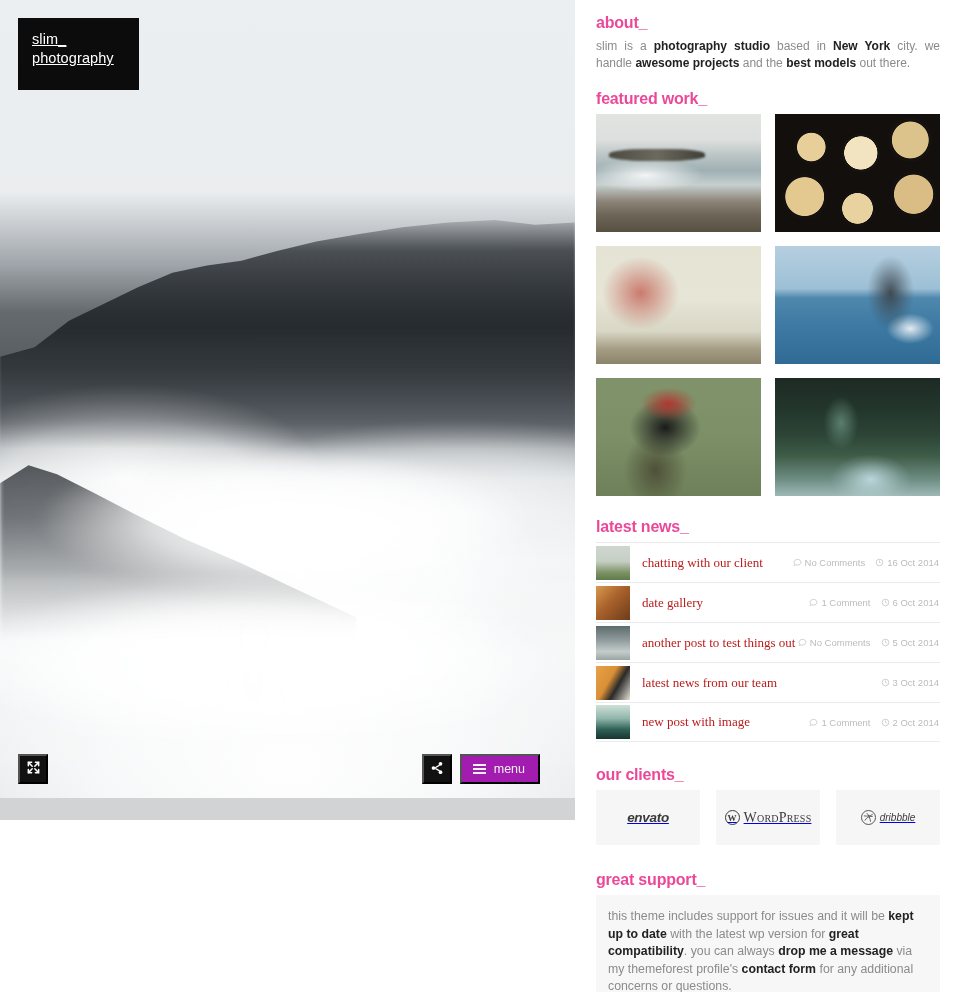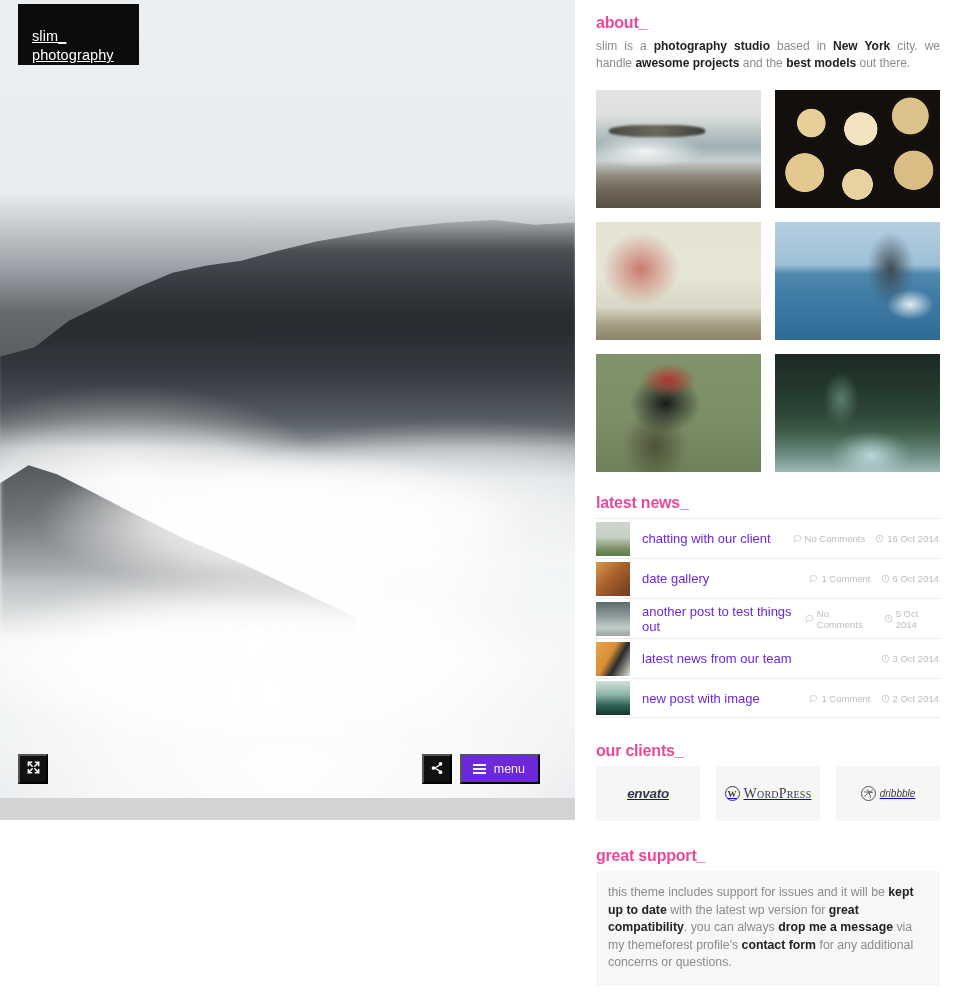--- a/index.html
+++ b/index.html
@@ -55,25 +55,25 @@
     background: radial-gradient(ellipse 55% 55% at 45% 45%, rgba(255,255,255,.99) 0%, rgba(255,255,255,.8) 45%, rgba(255,255,255,.1) 80%);
     filter: blur(5px);
   }
   .hero-bottom-strip {
     position: absolute; left: 0; right: 0; bottom: 0; height: 22px;
     background: #d2d3d5;
   }
 
   
   .logo {
-    position: absolute; left: 18px; top: 4px;
-    width: 121px; height: 61px;
+    position: absolute; left: 18px; top: 18px;
+    width: 121px; height: 72px;
     background: #0c0c0c;
     color: #ffffff;
-    padding: 23px 14px;
+    padding: 12px 14px;
     font-size: 14.5px; line-height: 19px;
     font-weight: 400;
     letter-spacing: .1px;
   }
 
   
   .fs-btn {
     position: absolute; left: 18px; bottom: 36px;
     width: 30px; height: 30px;
     background: #111111;
@@ -81,21 +81,21 @@
   }
   .hero-right-ctrls {
     position: absolute; right: 35px; bottom: 36px;
     display: flex; align-items: center; gap: 8px;
   }
   .share-btn {
     width: 30px; height: 30px; background: #111111;
     display: flex; align-items: center; justify-content: center;
   }
   .menu-btn {
-    height: 30px; background: #6d28d9; color: #f0f0f0;
+    height: 30px; background: #a21caf; color: #f0f0f0;
     display: flex; align-items: center; gap: 8px;
     padding: 0 13px 0 11px; font-size: 12.5px;
   }
   .burger { display: inline-flex; flex-direction: column; gap: 2px; }
   .burger i { display: block; width: 13px; height: 2px; background: #f2f2f2; }
 
   
   .side {
     flex: 1 1 auto;
     padding: 14px 20px 0 21px;
@@ -155,21 +155,21 @@
   }
   .news-row:last-child { border-bottom: 1px solid #ececec; }
   .news-thumb { width: 34px; height: 34px; flex: 0 0 34px; }
   .n1 { background: linear-gradient(to bottom, #cfd6cf 0%, #c6cfc4 45%, #7d9266 78%, #5e7a4a 100%); }
   .n2 { background: linear-gradient(135deg, #d79a4e 0%, #a8612b 45%, #6d3c1c 100%); }
   .n3 { background: linear-gradient(to bottom, #5d6b6d 0%, #8d999a 40%, #c3ccca 75%, #9aa5a2 100%); }
   .n4 { background: linear-gradient(120deg, #e8a24a 0%, #d98f36 40%, #2a2a2a 62%, #e6e1d6 100%); }
   .n5 { background: linear-gradient(to bottom, #cfe0d8 0%, #8fb5aa 40%, #2f6156 72%, #17352f 100%); }
   .news-title {
     flex: 1 1 auto; padding-left: 12px;
-    font-size: 13px; color: #6d28d9;
+    font-size: 13px; color: #b91c1c; font-family: Liberation Serif, serif;
   }
   .news-meta {
     display: flex; align-items: center; gap: 10px;
     font-size: 9.5px; color: #bcbcbc; padding-right: 1px;
   }
   .meta-item { display: inline-flex; align-items: center; gap: 3px; }
   .meta-item svg { display: block; }
 
   
   .clients {
@@ -255,20 +255,21 @@
         <span>menu</span>
       </button>
     </div>
   </section>
 
   <section class="side">
 
     <h2 class="sec">about_</h2>
     <p class="about-body">slim is a <b>photography studio</b> based in <b>New York</b> city. we handle <b>awesome projects</b> and the <b>best models</b> out there.</p>
 
+    <h2 class="sec">featured work_</h2>
     <div class="work-grid">
         <a class="work-cell w1" href="#"></a>
         <a class="work-cell w2" href="#"></a>
         <a class="work-cell w3" href="#"></a>
         <a class="work-cell w4" href="#"></a>
         <a class="work-cell w5" href="#"></a>
         <a class="work-cell w6" href="#"></a>
       </div>
 
     <h2 class="sec">latest news_</h2>

